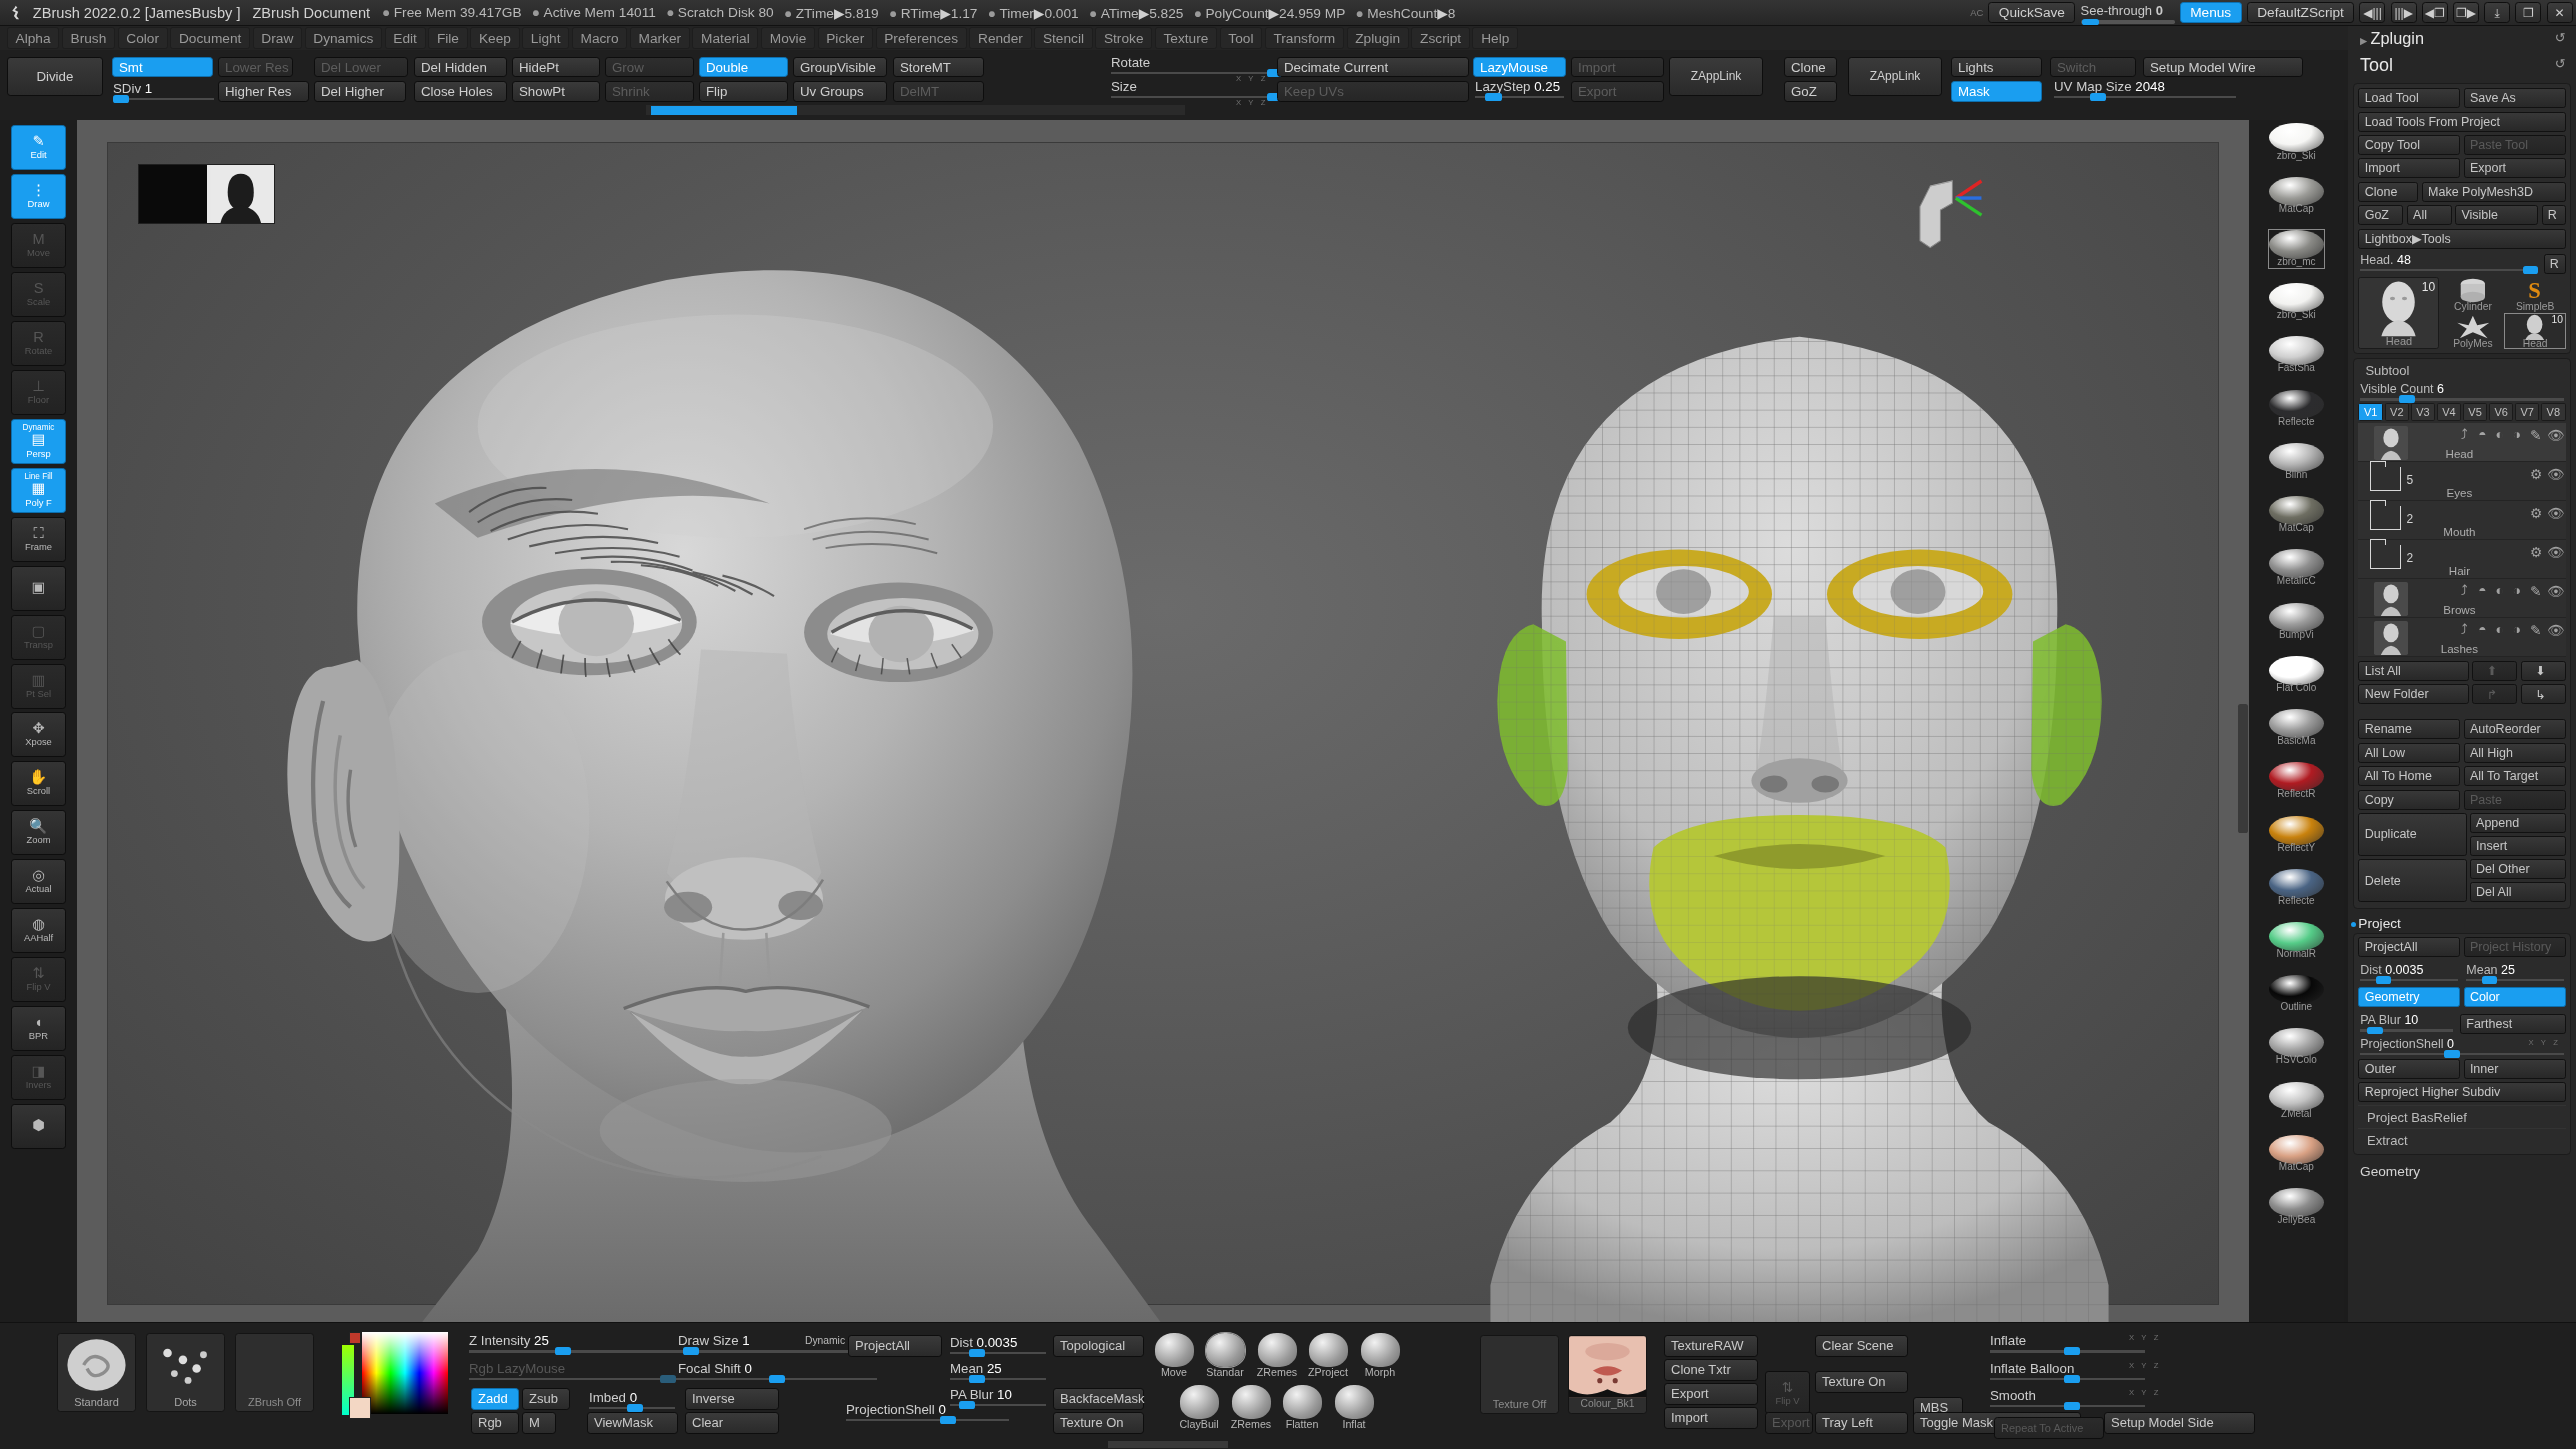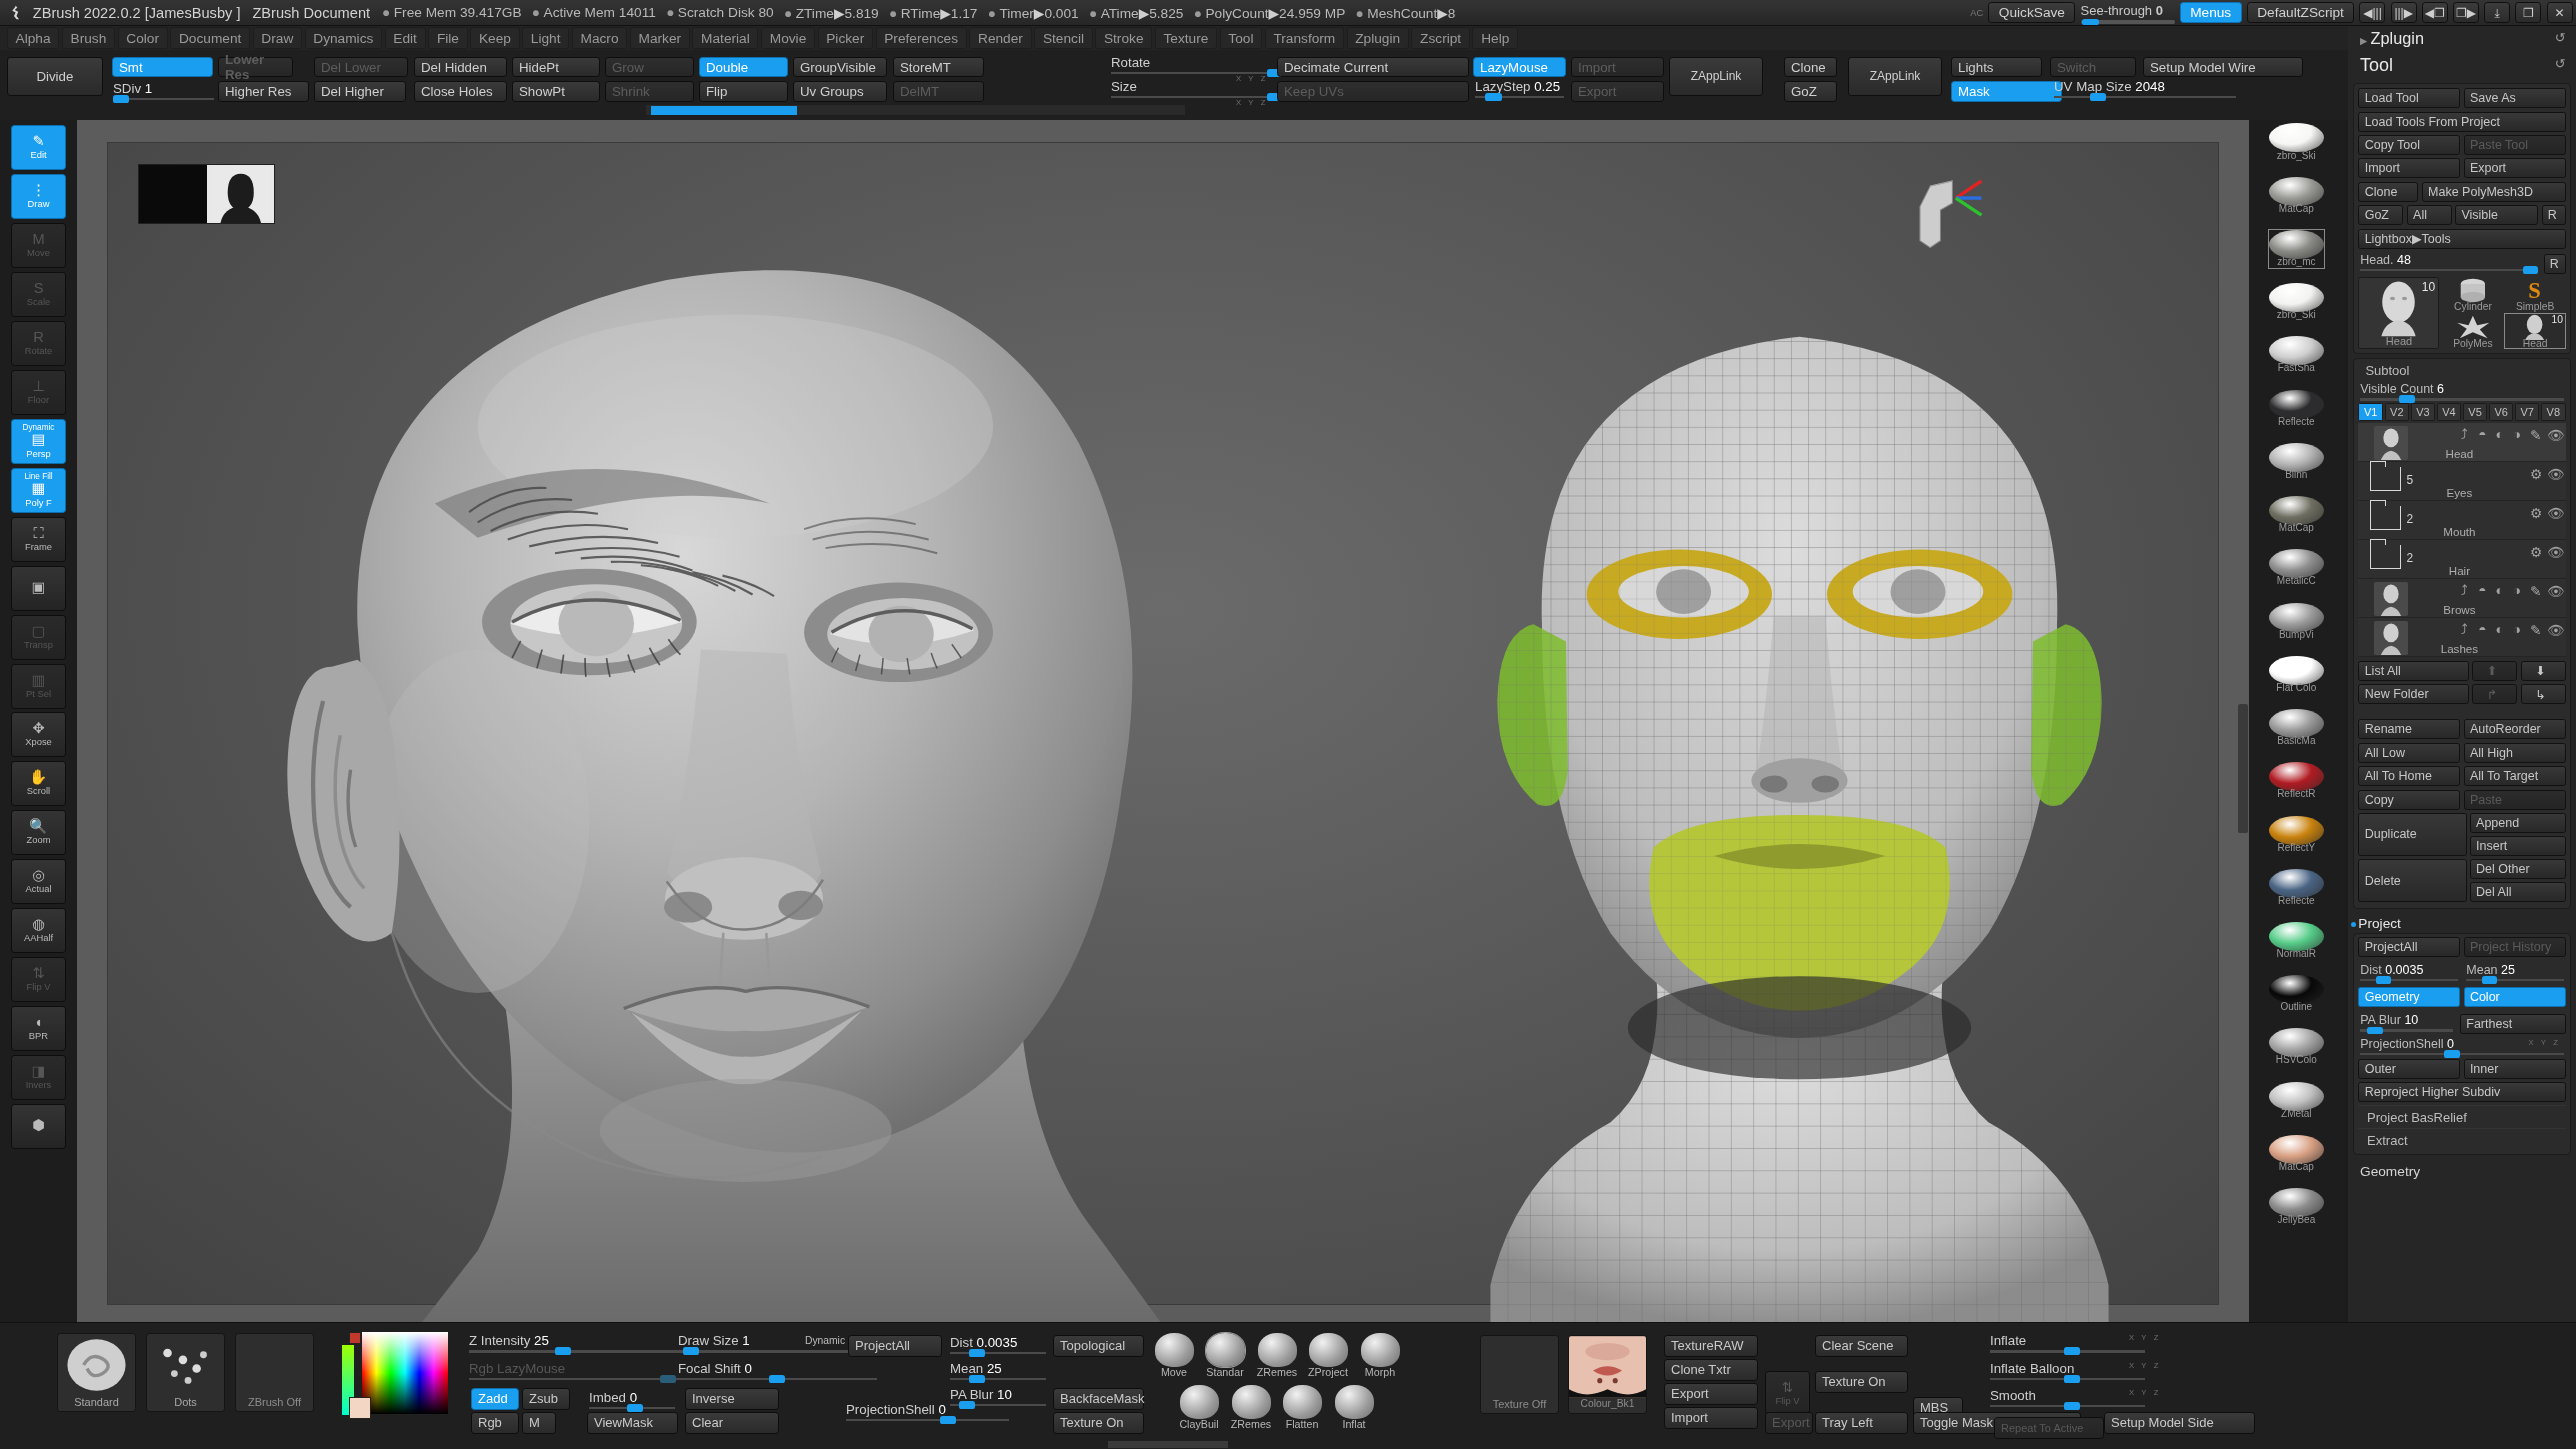--- a/index.html
+++ b/index.html
@@ -246,21 +246,21 @@
     <div class="sbtn big" style="left:6.9px;top:6.9px;width:96px;height:39px;justify-content:center;padding-left:0">Divide</div>
 
     <div class="sbtn on" style="left:112px;top:6.9px;width:101px;">Smt</div>
     <div class="sld" style="left:113px;top:31px;width:101px;">
       <div class="lab"><span>SDiv</span> <b>1</b></div>
       <div class="tr">
           <div class="kn" style="left:0px"></div>
         </div>
     </div>
 
-    <div class="sbtn dim" style="left:218px;top:6.9px;width:75px;font-weight:bold;">Lower Res</div>
+    <div class="sbtn dim" style="left:218px;top:6.9px;width:75px;">Lower Res</div>
     <div class="sbtn" style="left:218px;top:31px;width:91px;">Higher Res</div>
     <div class="sbtn dim" style="left:314px;top:6.9px;width:94px;">Del Lower</div>
     <div class="sbtn" style="left:314px;top:31px;width:92px;">Del Higher</div>
     <div class="sbtn" style="left:414px;top:6.9px;width:93px;">Del Hidden</div>
     <div class="sbtn" style="left:414px;top:31px;width:93px;">Close Holes</div>
     <div class="sbtn" style="left:512px;top:6.9px;width:88px;">HidePt</div>
     <div class="sbtn" style="left:512px;top:31px;width:88px;">ShowPt</div>
 
     <div class="sbtn dim" style="left:605px;top:6.9px;width:89px;">Grow</div>
     <div class="sbtn dim" style="left:605px;top:31px;width:89px;">Shrink</div>
@@ -299,21 +299,21 @@
         </div>
     </div>
     <div class="sbtn dim" style="left:1571px;top:6.9px;width:93px;">Import</div>
     <div class="sbtn dim" style="left:1571px;top:31px;width:93px;">Export</div>
     <div class="sbtn big" style="left:1669px;top:6.9px;width:94px;height:39px;justify-content:center;padding-left:0;font-size:12px;">ZAppLink</div>
 
     <div class="sbtn" style="left:1784px;top:6.9px;width:53px;">Clone</div>
     <div class="sbtn" style="left:1784px;top:31px;width:53px;">GoZ</div>
     <div class="sbtn big" style="left:1848px;top:6.9px;width:94px;height:39px;justify-content:center;padding-left:0;font-size:12px;">ZAppLink</div>
     <div class="sbtn" style="left:1951px;top:6.9px;width:91px;">Lights</div>
-    <div class="sbtn on" style="left:1951px;top:31px;width:111px;">Mask</div>
+    <div class="sbtn on" style="left:1951px;top:31px;width:91px;">Mask</div>
     <div class="sbtn dim" style="left:2050px;top:6.9px;width:86px;">Switch</div>
     <div class="sld" style="left:2054px;top:29px;width:182px;">
       <div class="lab"><span>UV Map Size</span> <b>2048</b></div>
       <div class="tr">
           <div class="kn" style="left:36px"></div>
         </div>
     </div>
     <div class="sbtn" style="left:2143px;top:6.9px;width:160px;">Setup Model Wire</div>
   </div>
 

